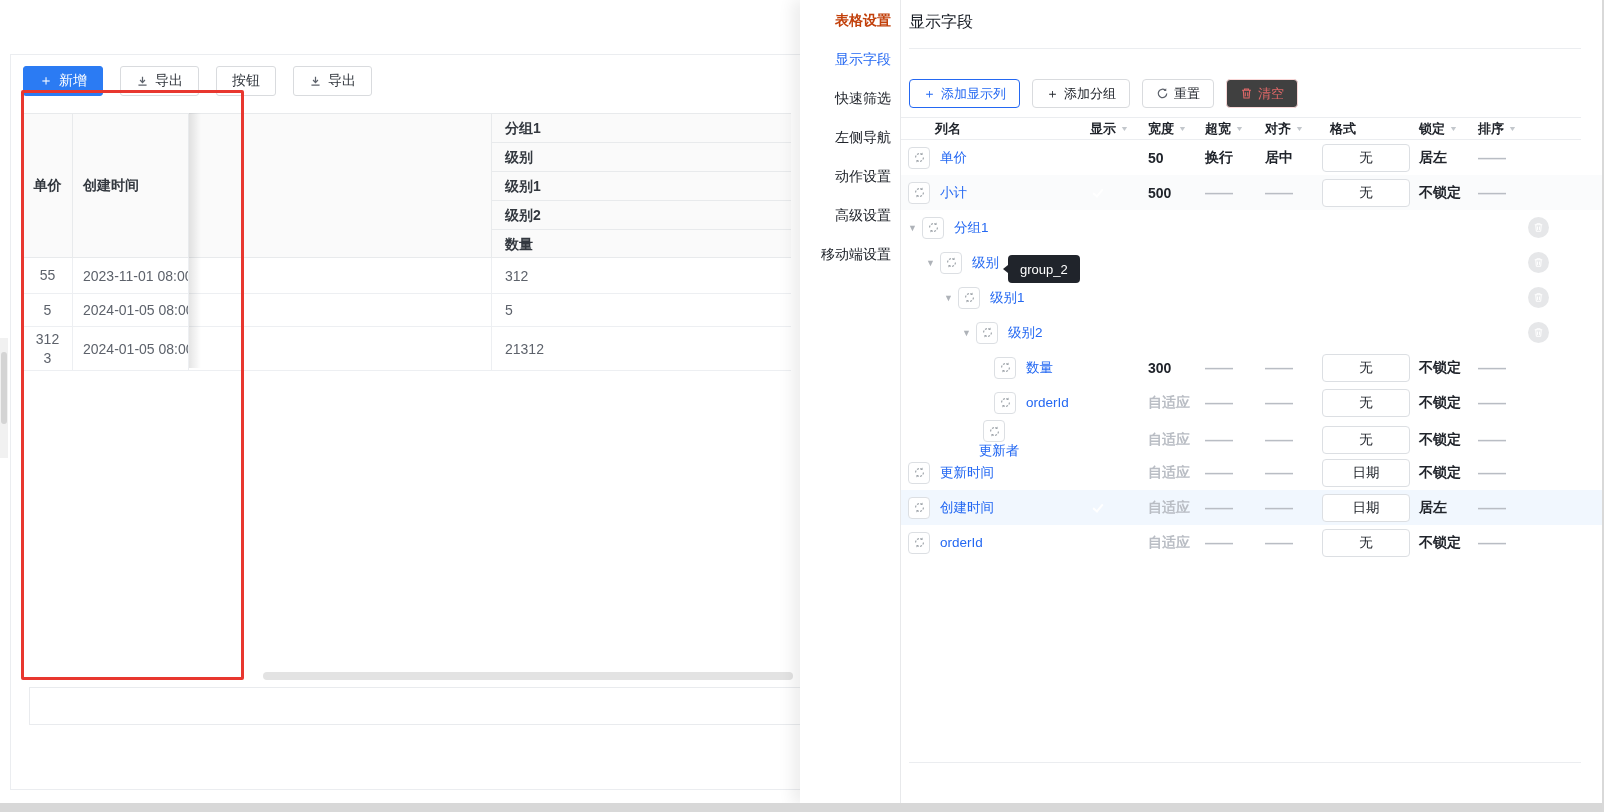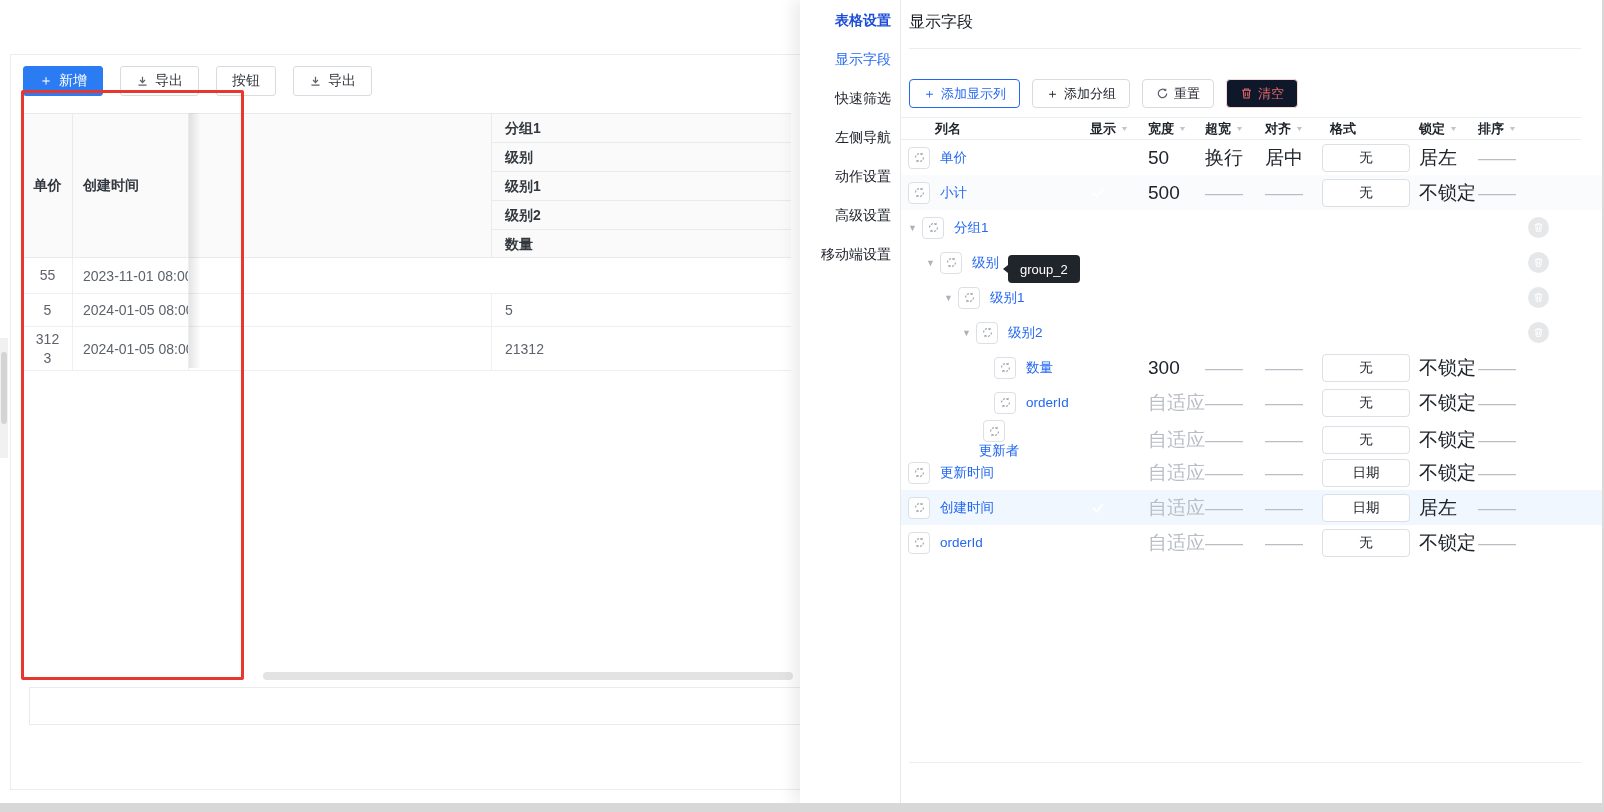--- a/index.html
+++ b/index.html
@@ -48,53 +48,53 @@
   .left-track { position:absolute; left:0; top:338px; width:8px; height:120px; background:#f1f1f1; }
   .left-thumb { position:absolute; left:1px; top:352px; width:6px; height:72px; background:#d4d4d4; border-radius:3px; }
 
   .annot { position:absolute; border:3px solid #e8372f; border-radius:2px; pointer-events:none; z-index:40; }
 
   
   .drawer { position:absolute; left:800px; top:0; width:804px; height:804px; background:#fff; z-index:20;
     box-shadow:-8px 0 14px rgba(0,0,0,0.07); }
   .dnav { position:absolute; left:0; top:0; width:101px; height:804px; border-right:1px solid #e8e9eb; }
   .dnav-item { height:39px; line-height:39px; text-align:right; padding-right:9px; font-size:14px; color:#20242b; cursor:pointer; white-space:nowrap; }
-  .dnav-item.title { color:#1d4ed8; font-weight:700; cursor:default; height:40px; line-height:40px; }
+  .dnav-item.title { color:#c2410c; font-weight:700; cursor:default; height:40px; line-height:40px; }
   .dnav-item.active { color:#2468f2; }
 
   .dcontent { position:absolute; left:101px; top:0; width:703px; height:804px; }
   .dtitle { position:absolute; left:8px; top:12px; font-size:16px; color:#171c24; }
   .ddivider { position:absolute; left:8px; top:48px; width:672px; height:1px; background:#ebedf0; }
 
   .dbuttons { position:absolute; left:8px; top:79px; display:flex; gap:12px; }
   .dbtn { height:29px; padding:0 13px; border:1px solid #d9dbde; border-radius:4px; background:#fff; font-size:13px;
     color:#20242b; display:inline-flex; align-items:center; gap:5px; cursor:pointer; }
   .dbtn.outline-primary { border-color:#2468f2; color:#2468f2; }
-  .dbtn.danger { background:#0f172a; border-color:#f9d7d7; color:#e26868; }
+  .dbtn.danger { background:#404040; border-color:#f9d7d7; color:#e26868; }
   .dbtn .gi { display:inline-flex; }
 
   .fgrid-head, .frow { display:grid; grid-template-columns:179px 58px 57px 60px 65px 95px 53px 57px 35px; align-items:center; }
   .fgrid-head { position:absolute; left:0; top:117px; width:680px; height:23px; border-top:1px solid #ebedf0; border-bottom:1px solid #ebedf0; }
   .fh { font-size:13px; font-weight:700; color:#20242b; padding-left:10px; display:flex; align-items:center; gap:4px; white-space:nowrap; }
   .fh.name { padding-left:34px;text-align:right; }
   .fh.lock { padding-left:4px; }
   .fh .hcaret { color:#c3c7cc; font-size:9px; transform:scaleY(0.8); }
 
   .frows { position:absolute; left:0; top:140px; width:703px; }
   .frow { height:35px; position:relative; }
   .fname-cell { display:flex; align-items:center; padding-left:7px; overflow:visible; white-space:nowrap; }
   .tree-caret { width:14px; color:#aeb2b8; font-size:10px; flex:0 0 14px; cursor:pointer; }
   .tree-ph { flex:0 0 14px; }
   .sync-btn { width:22px; height:22px; border:1px solid #dcdfe3; border-radius:4px; background:#fff; display:inline-flex;
     align-items:center; justify-content:center; cursor:pointer; flex:0 0 22px; }
   .fname { color:#2468f2; margin-left:10px; cursor:pointer; font-size:13.5px; }
   .fcheck { width:16px; height:16px; border-radius:3px; background:#3e8bf7; position:relative; margin-left:10px; cursor:pointer; }
   .fcheck::after { content:""; position:absolute; left:5px; top:2px; width:4px; height:8px;
     border:solid #fff; border-width:0 2px 2px 0; transform:rotate(40deg); }
-  .fval { font-size:19px; color:#20242b; padding-left:10px; white-space:nowrap; }
+  .fval { font-size:14px; color:#20242b; padding-left:10px; white-space:nowrap;font-weight:bold; }
   .fval.muted { color:#b9bdc4; }
   .fval.lockv { padding-left:4px; }
   .fmt-box { width:88px; height:28px; margin-left:2px; border:1px solid #dcdfe3; border-radius:4px; background:#fff;
     display:flex; align-items:center; justify-content:center; font-size:13.5px; color:#20242b; cursor:pointer; }
   .trash-btn { width:21px; height:21px; border-radius:50%; background:#e6e7e9; border:none; display:inline-flex;
     align-items:center; justify-content:center; cursor:pointer; margin-left:3px; }
   .tooltip { position:absolute; left:91px; top:4px; height:28px; background:#20242b; color:#fff; border-radius:4px;
     padding:0 12px; display:flex; align-items:center; font-size:13px; z-index:15; }
   .tooltip::before { content:""; position:absolute; left:-5px; top:10px; border-top:4px solid transparent;
     border-bottom:4px solid transparent; border-right:5px solid #20242b; }
@@ -151,20 +151,21 @@
               <div class="g">级别1</div>
               <div class="g">级别2</div>
               <div class="g">数量</div>
             </div>
         </div>
         <div id="ltable-rows">
             <div class="lt-row" style="height: 36px;">
               <div class="lt-cell c1">55</div>
               <div class="lt-cell c2">2023-11-01 08:00</div>
               <div class="lt-cell c3"></div>
+              <div class="lt-cell c4">312</div>
             </div>
             <div class="lt-row" style="height: 33px;">
               <div class="lt-cell c1">5</div>
               <div class="lt-cell c2">2024-01-05 08:00</div>
               <div class="lt-cell c3"></div>
               <div class="lt-cell c4">5</div>
             </div>
             <div class="lt-row" style="height: 44px;">
               <div class="lt-cell c1">3123</div>
               <div class="lt-cell c2">2024-01-05 08:00</div>

